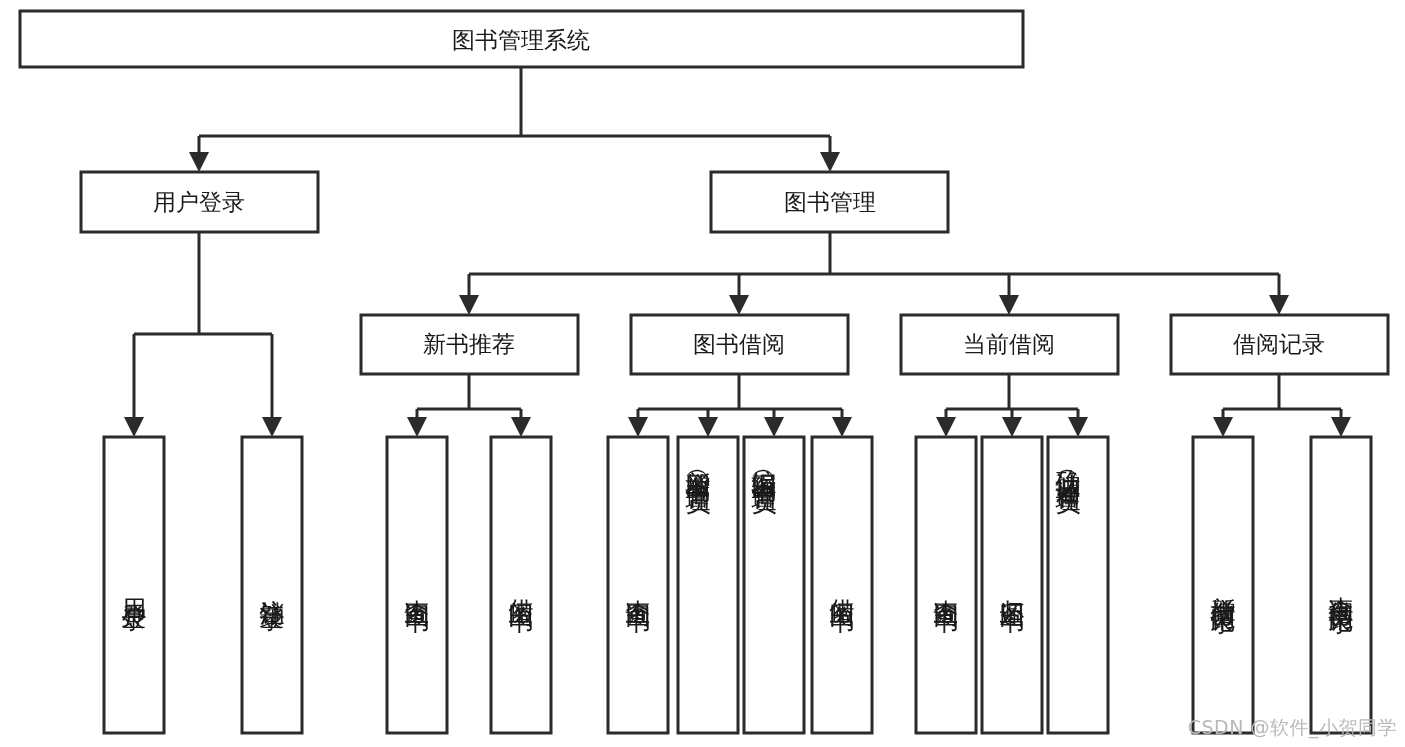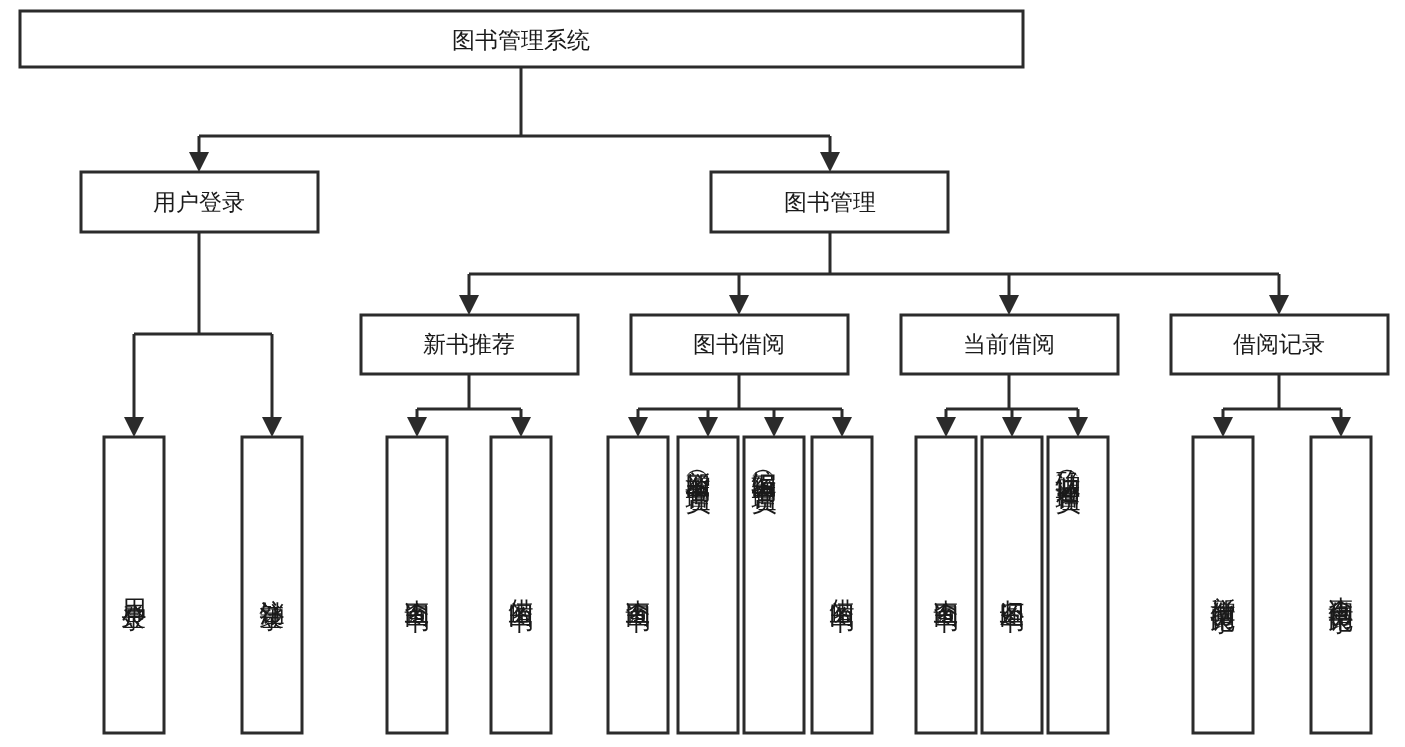--- a/index.html
+++ b/index.html
@@ -225,14 +225,15 @@
       <rect class="node-box" x="1193" y="437" width="60" height="296"></rect>
       <text class="node-label-v" x="1223" y="585">新增借阅记录</text>
     </g>
     <g>
       <rect class="node-box" x="1311" y="437" width="60" height="296"></rect>
       <text class="node-label-v" x="1341" y="585">查询借阅记录</text>
     </g>
 
   </svg>
 
+  <div class="watermark-text">CSDN @软件_小贺同学</div>
 
 </div>
 
 </body></html>

